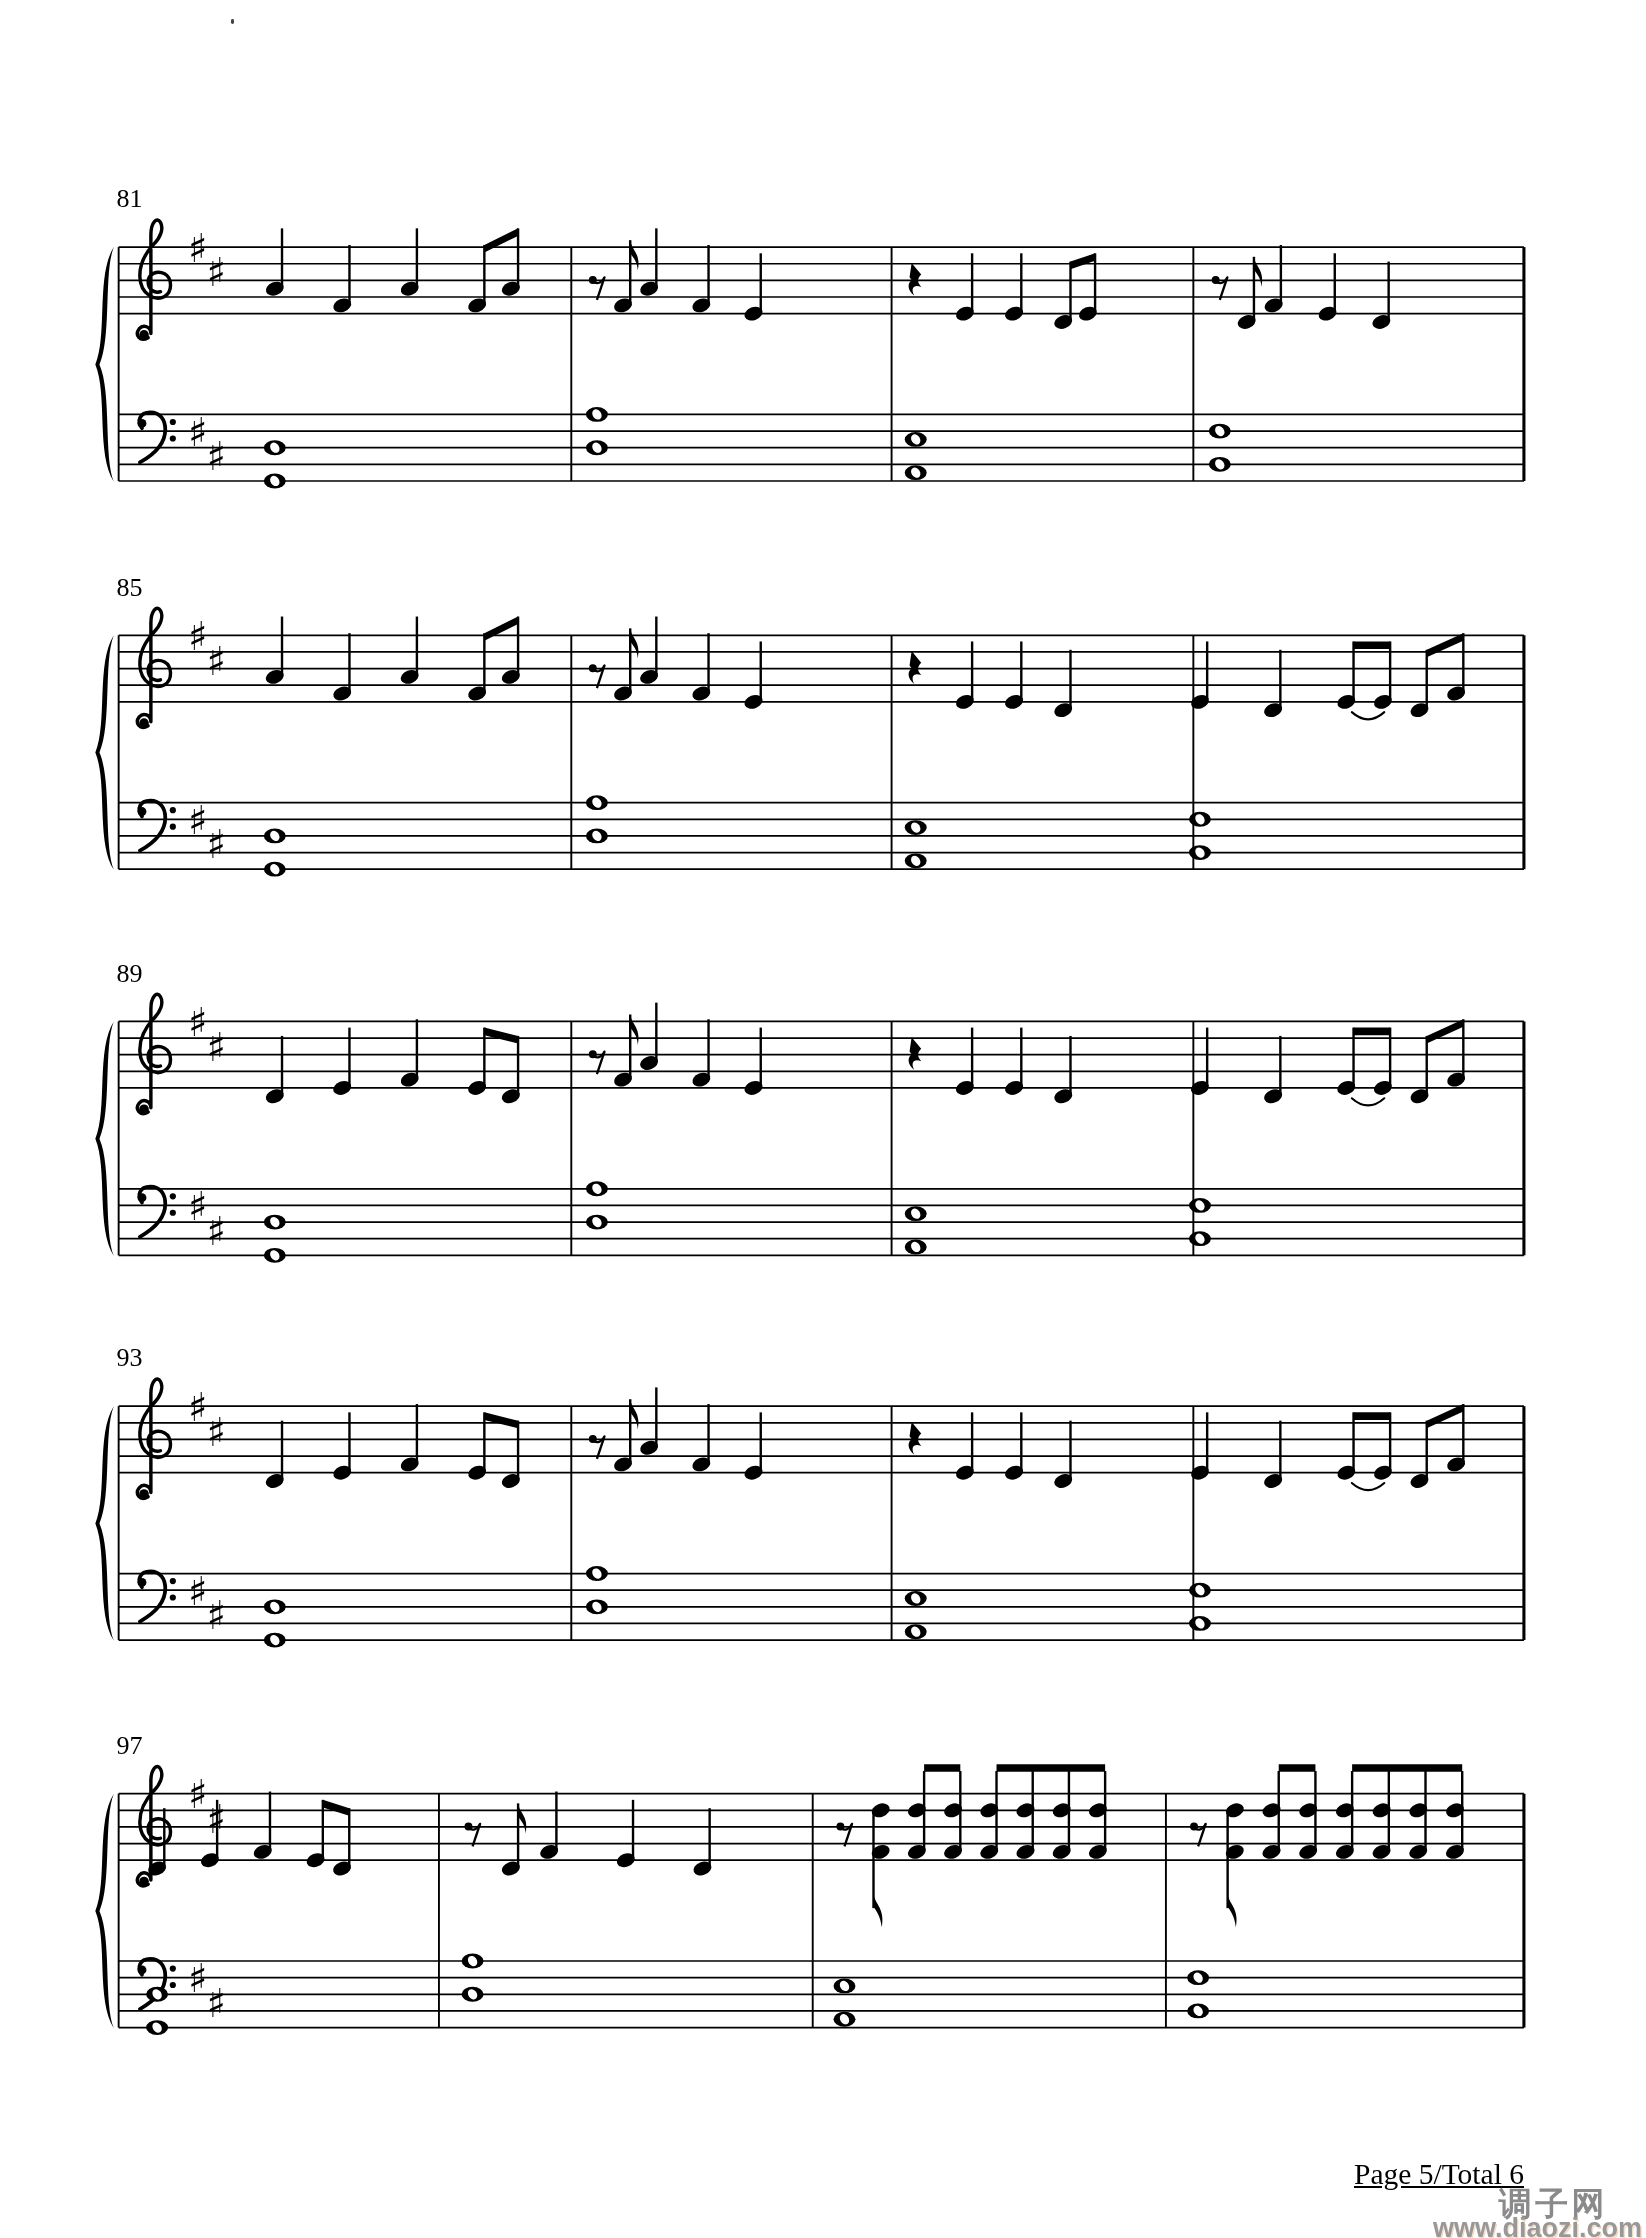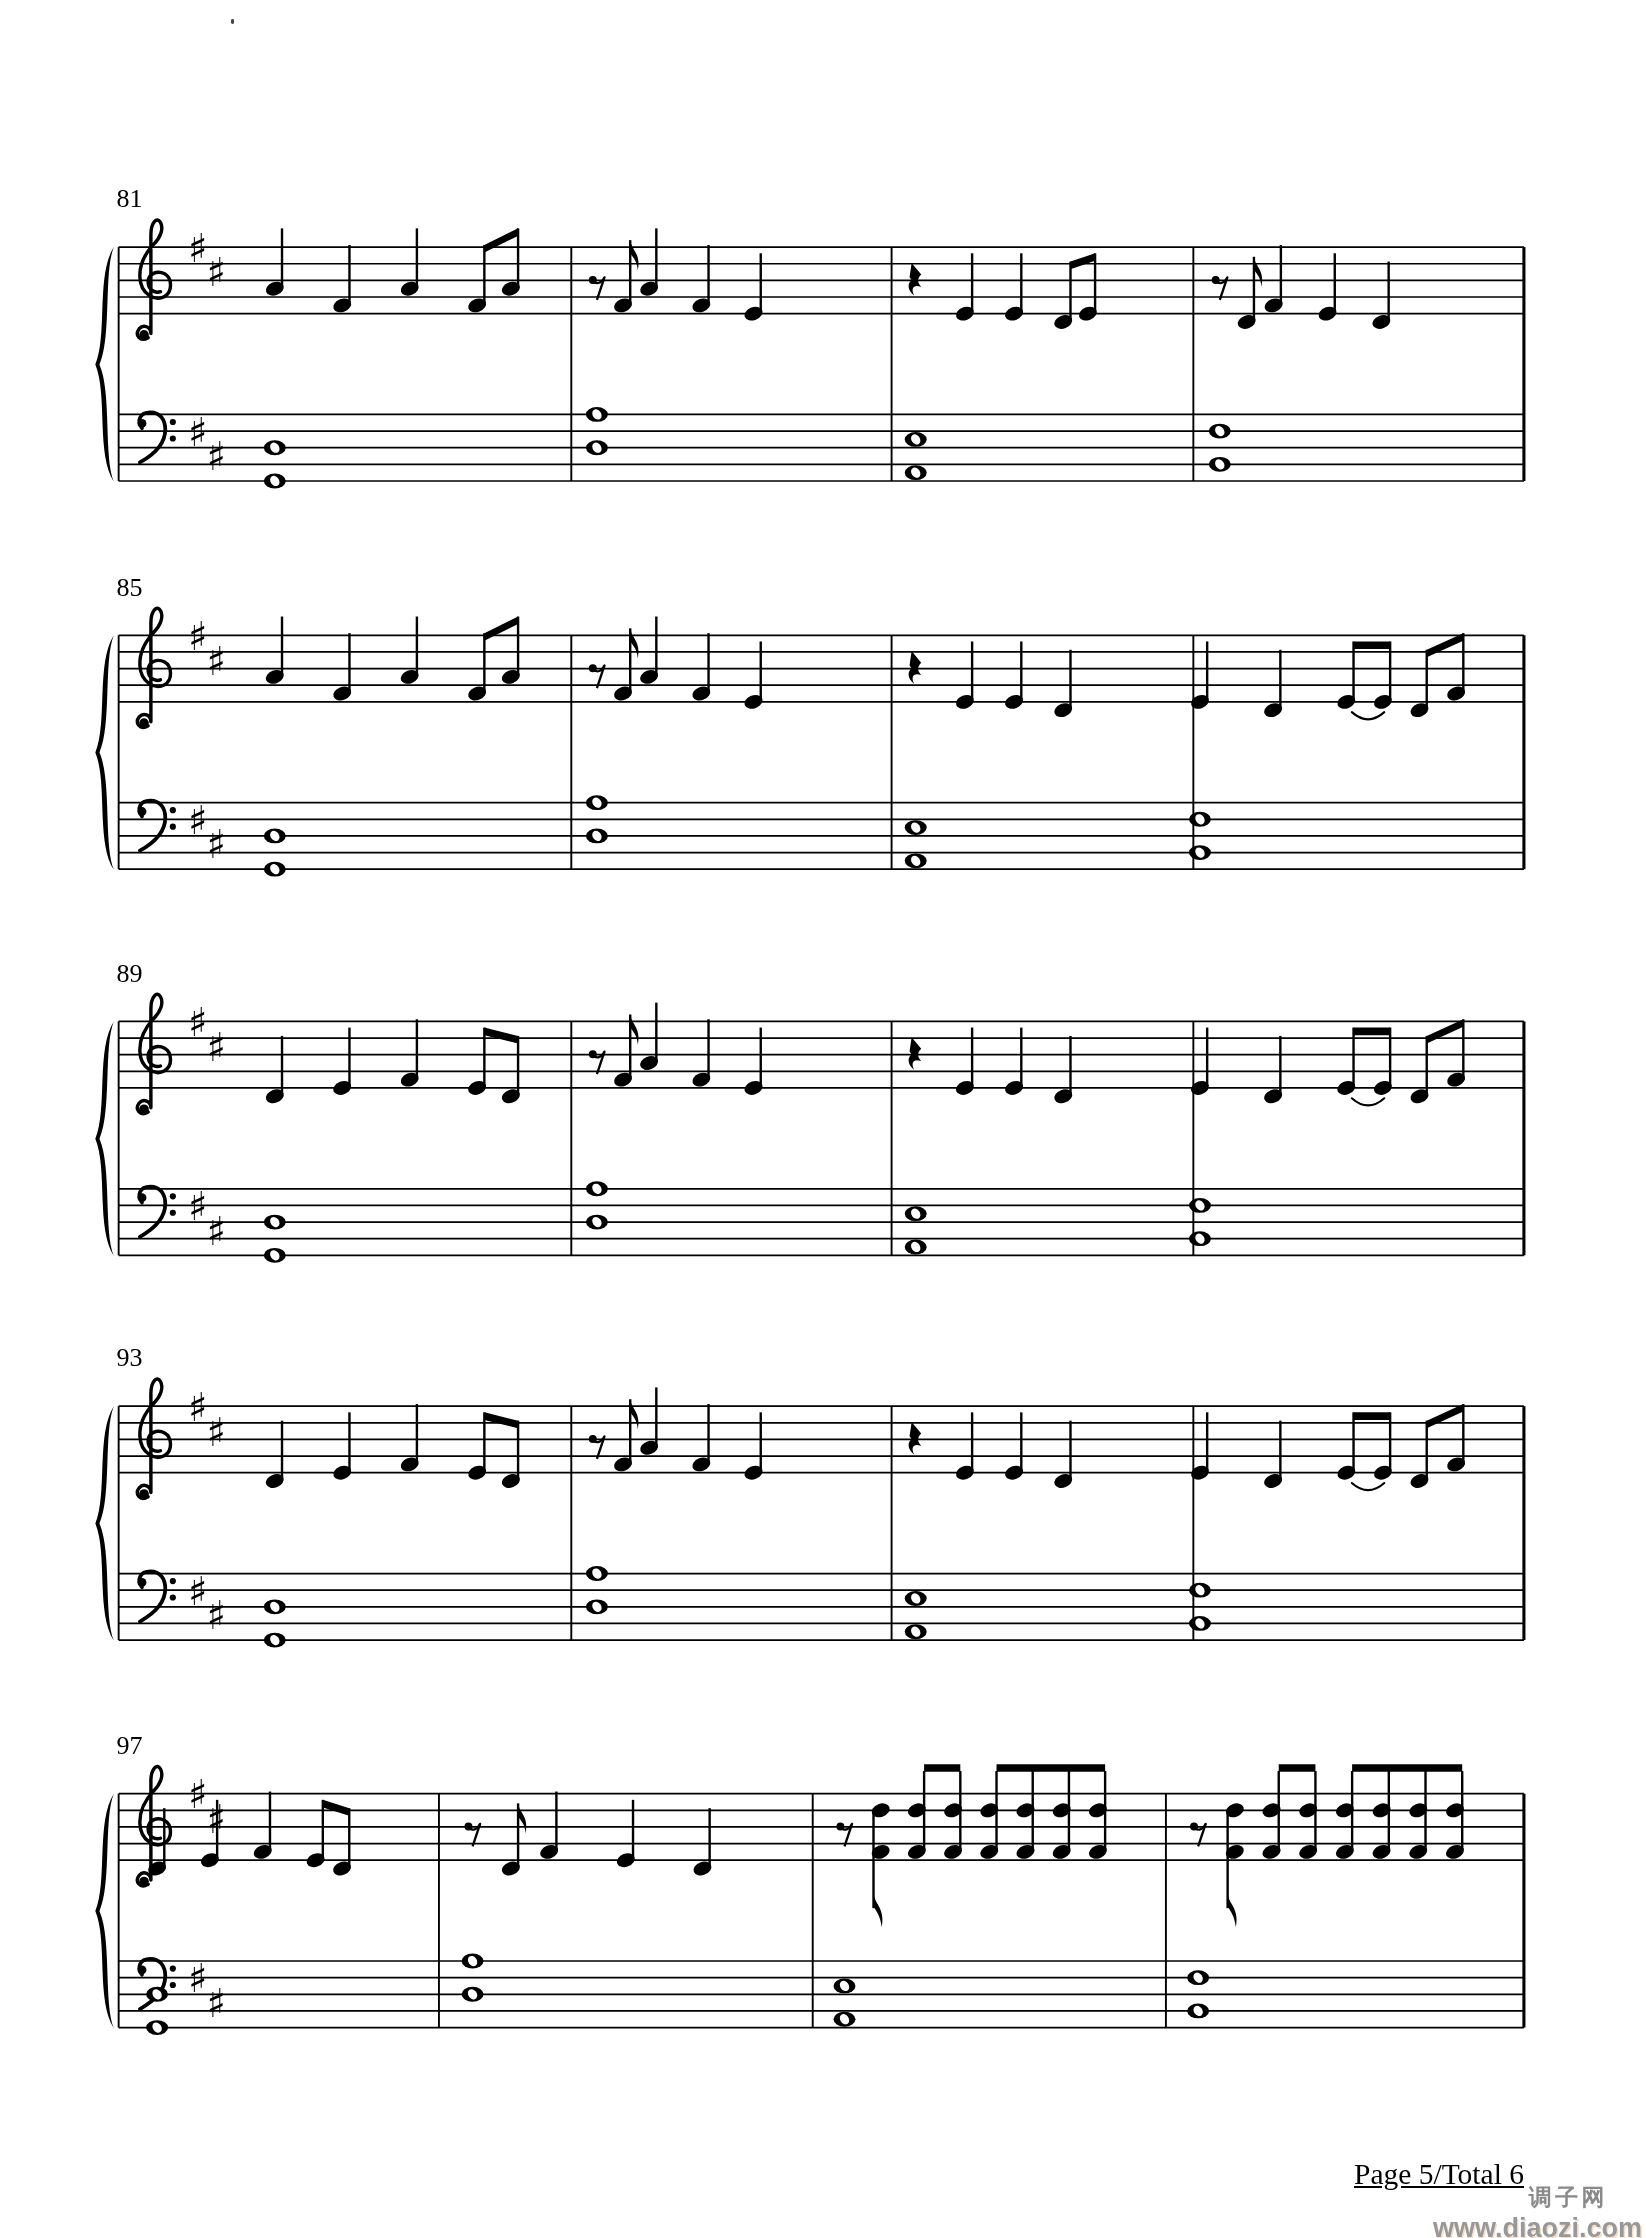--- a/index.html
+++ b/index.html
@@ -2,21 +2,21 @@
 <html style="font-size:11px"><head>
 <meta charset="utf-8">
 <style>
   html,body{margin:0;padding:0;background:#ffffff;}
   .sheet{position:relative;width:1646px;height:2239px;background:#ffffff;overflow:hidden;
          font-family:"Liberation Serif", serif;}
   .score-svg{position:absolute;left:0;top:0;}
   .artifact-dot{position:absolute;width:3.4px;height:4.8px;border-radius:1.4px;}
   .page-indicator{position:absolute;right:122px;top:2158px;font-size:29.5px;color:#000;
                   font-family:"Liberation Serif", serif;text-decoration:underline;}
-  .wm-title{position:absolute;right:38px;top:2182px;font-size:23px;font-weight:bold;
+  .wm-title{position:absolute;right:38px;top:2182px;font-size:33px;font-weight:bold;
             color:#8a8a8a;letter-spacing:3.4px;font-family:"Liberation Sans", sans-serif;}
   .wm-url{position:absolute;right:4px;top:2213px;font-size:27px;font-weight:bold;color:#989898;
           text-shadow:1.4px 2.1px 0 rgba(225,160,95,0.35);font-family:"Liberation Sans", sans-serif;}
 </style>
 </head>
 <body>
 
 <div class="sheet">
   <svg class="score-svg" id="score" width="1646" height="2239" viewBox="0 0 2400 3264">
       <g>

